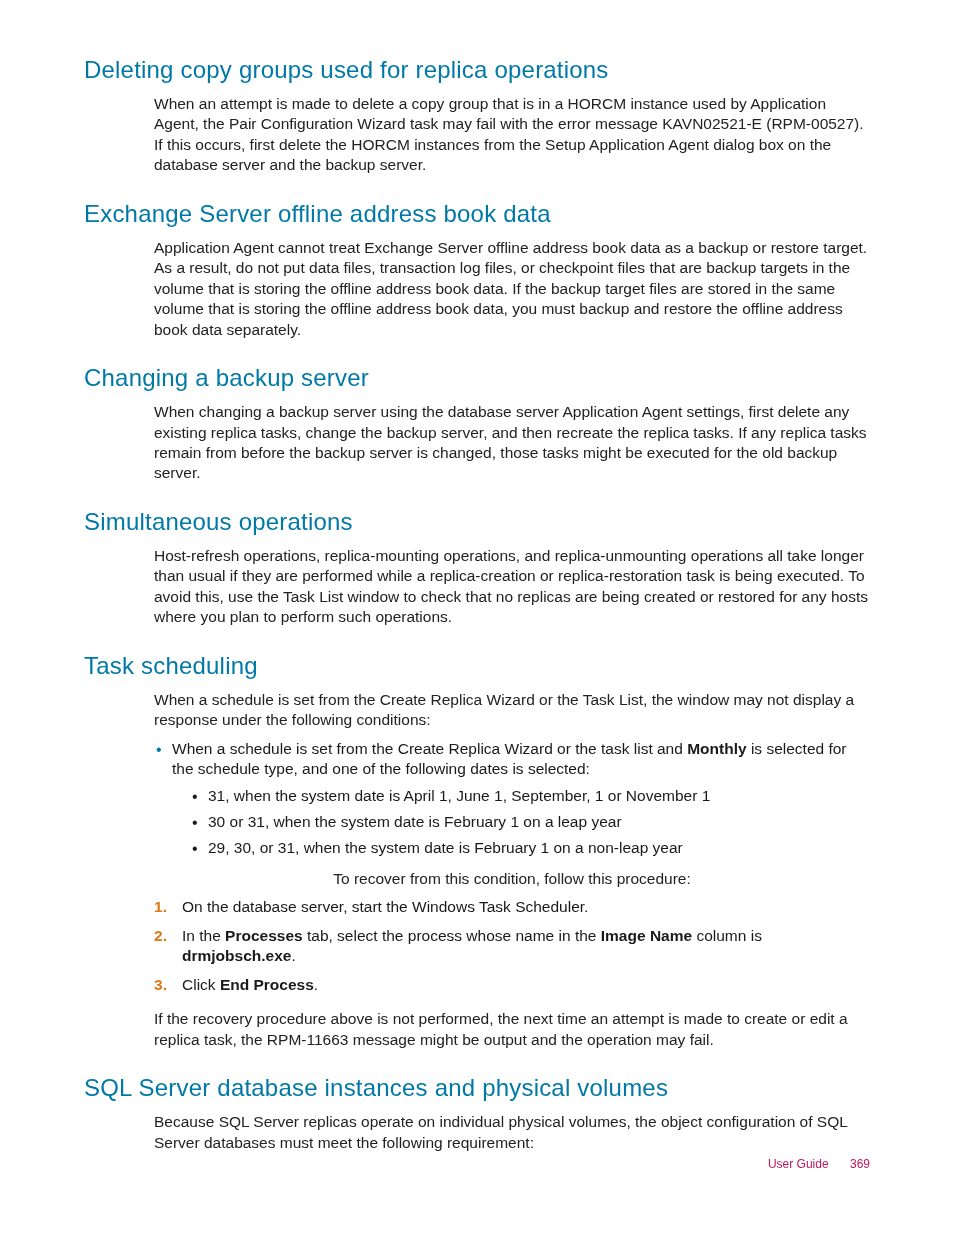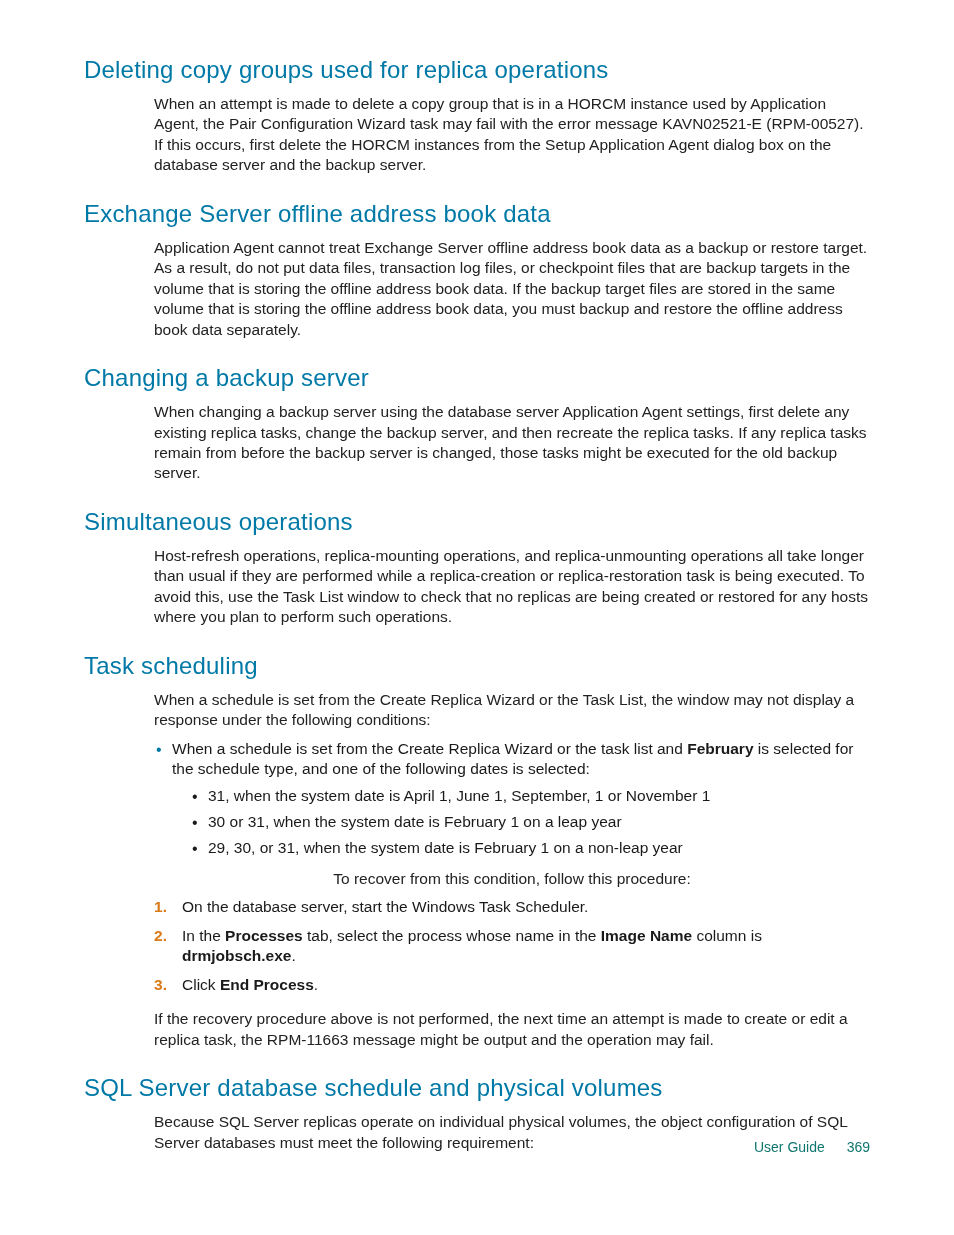--- a/index.html
+++ b/index.html
@@ -85,24 +85,24 @@
     left: 0;
     top: 0;
     color: #d97a17;
     font-weight: bold;
     font-size: 15.5px;
   }
   b { font-weight: bold; }
   .section { margin-bottom: 8px; }
   .footer {
     position: absolute;
-    bottom: 80px;
+    bottom: 64px;
     right: 84px;
-    font-size: 14px;
-    color: #0f766e;
+    font-size: 12px;
+    color: #be185d;
   }
   .footer .pg { margin-left: 18px; }
 </style>
 </head>
 <body>
 
 <div class="page">
 
   <div class="section">
     <h2>Deleting copy groups used for replica operations</h2>
@@ -132,21 +132,21 @@
     </div>
   </div>
 
   <div class="section">
     <h2>Task scheduling</h2>
     <div class="indent">
       <p class="tight">When a schedule is set from the Create Replica Wizard or the Task List, the window may not display a response under the following conditions:</p>
 
       <ul class="bullets">
         <li>
-          <span>When a schedule is set from the Create Replica Wizard or the task list and </span><b>February</b><span> is selected for the schedule type, and one of the following dates is selected:</span>
+          <span>When a schedule is set from the Create Replica Wizard or the task list and </span><b>Monthly</b><span> is selected for the schedule type, and one of the following dates is selected:</span>
           <ul class="bullets inner">
             <li>31, when the system date is April 1, June 1, September, 1 or November 1</li>
             <li>30 or 31, when the system date is February 1 on a leap year</li>
             <li>29, 30, or 31, when the system date is February 1 on a non-leap year</li>
           </ul>
         </li>
       </ul>
 
       <p class="tight" style="margin-top:10px;text-align:center;">To recover from this condition, follow this procedure:</p>
 
@@ -158,21 +158,21 @@
         <li>
           <span>Click </span><b>End Process</b><span>.</span>
         </li>
       </ol>
 
       <p>If the recovery procedure above is not performed, the next time an attempt is made to create or edit a replica task, the RPM-11663 message might be output and the operation may fail.</p>
     </div>
   </div>
 
   <div class="section">
-    <h2>SQL Server database schedule and physical volumes</h2>
+    <h2>SQL Server database instances and physical volumes</h2>
     <div class="indent">
       <p>Because SQL Server replicas operate on individual physical volumes, the object configuration of SQL Server databases must meet the following requirement:</p>
     </div>
   </div>
 
   <div class="footer">
     <span>User Guide</span>
     <span class="pg">369</span>
   </div>
 

